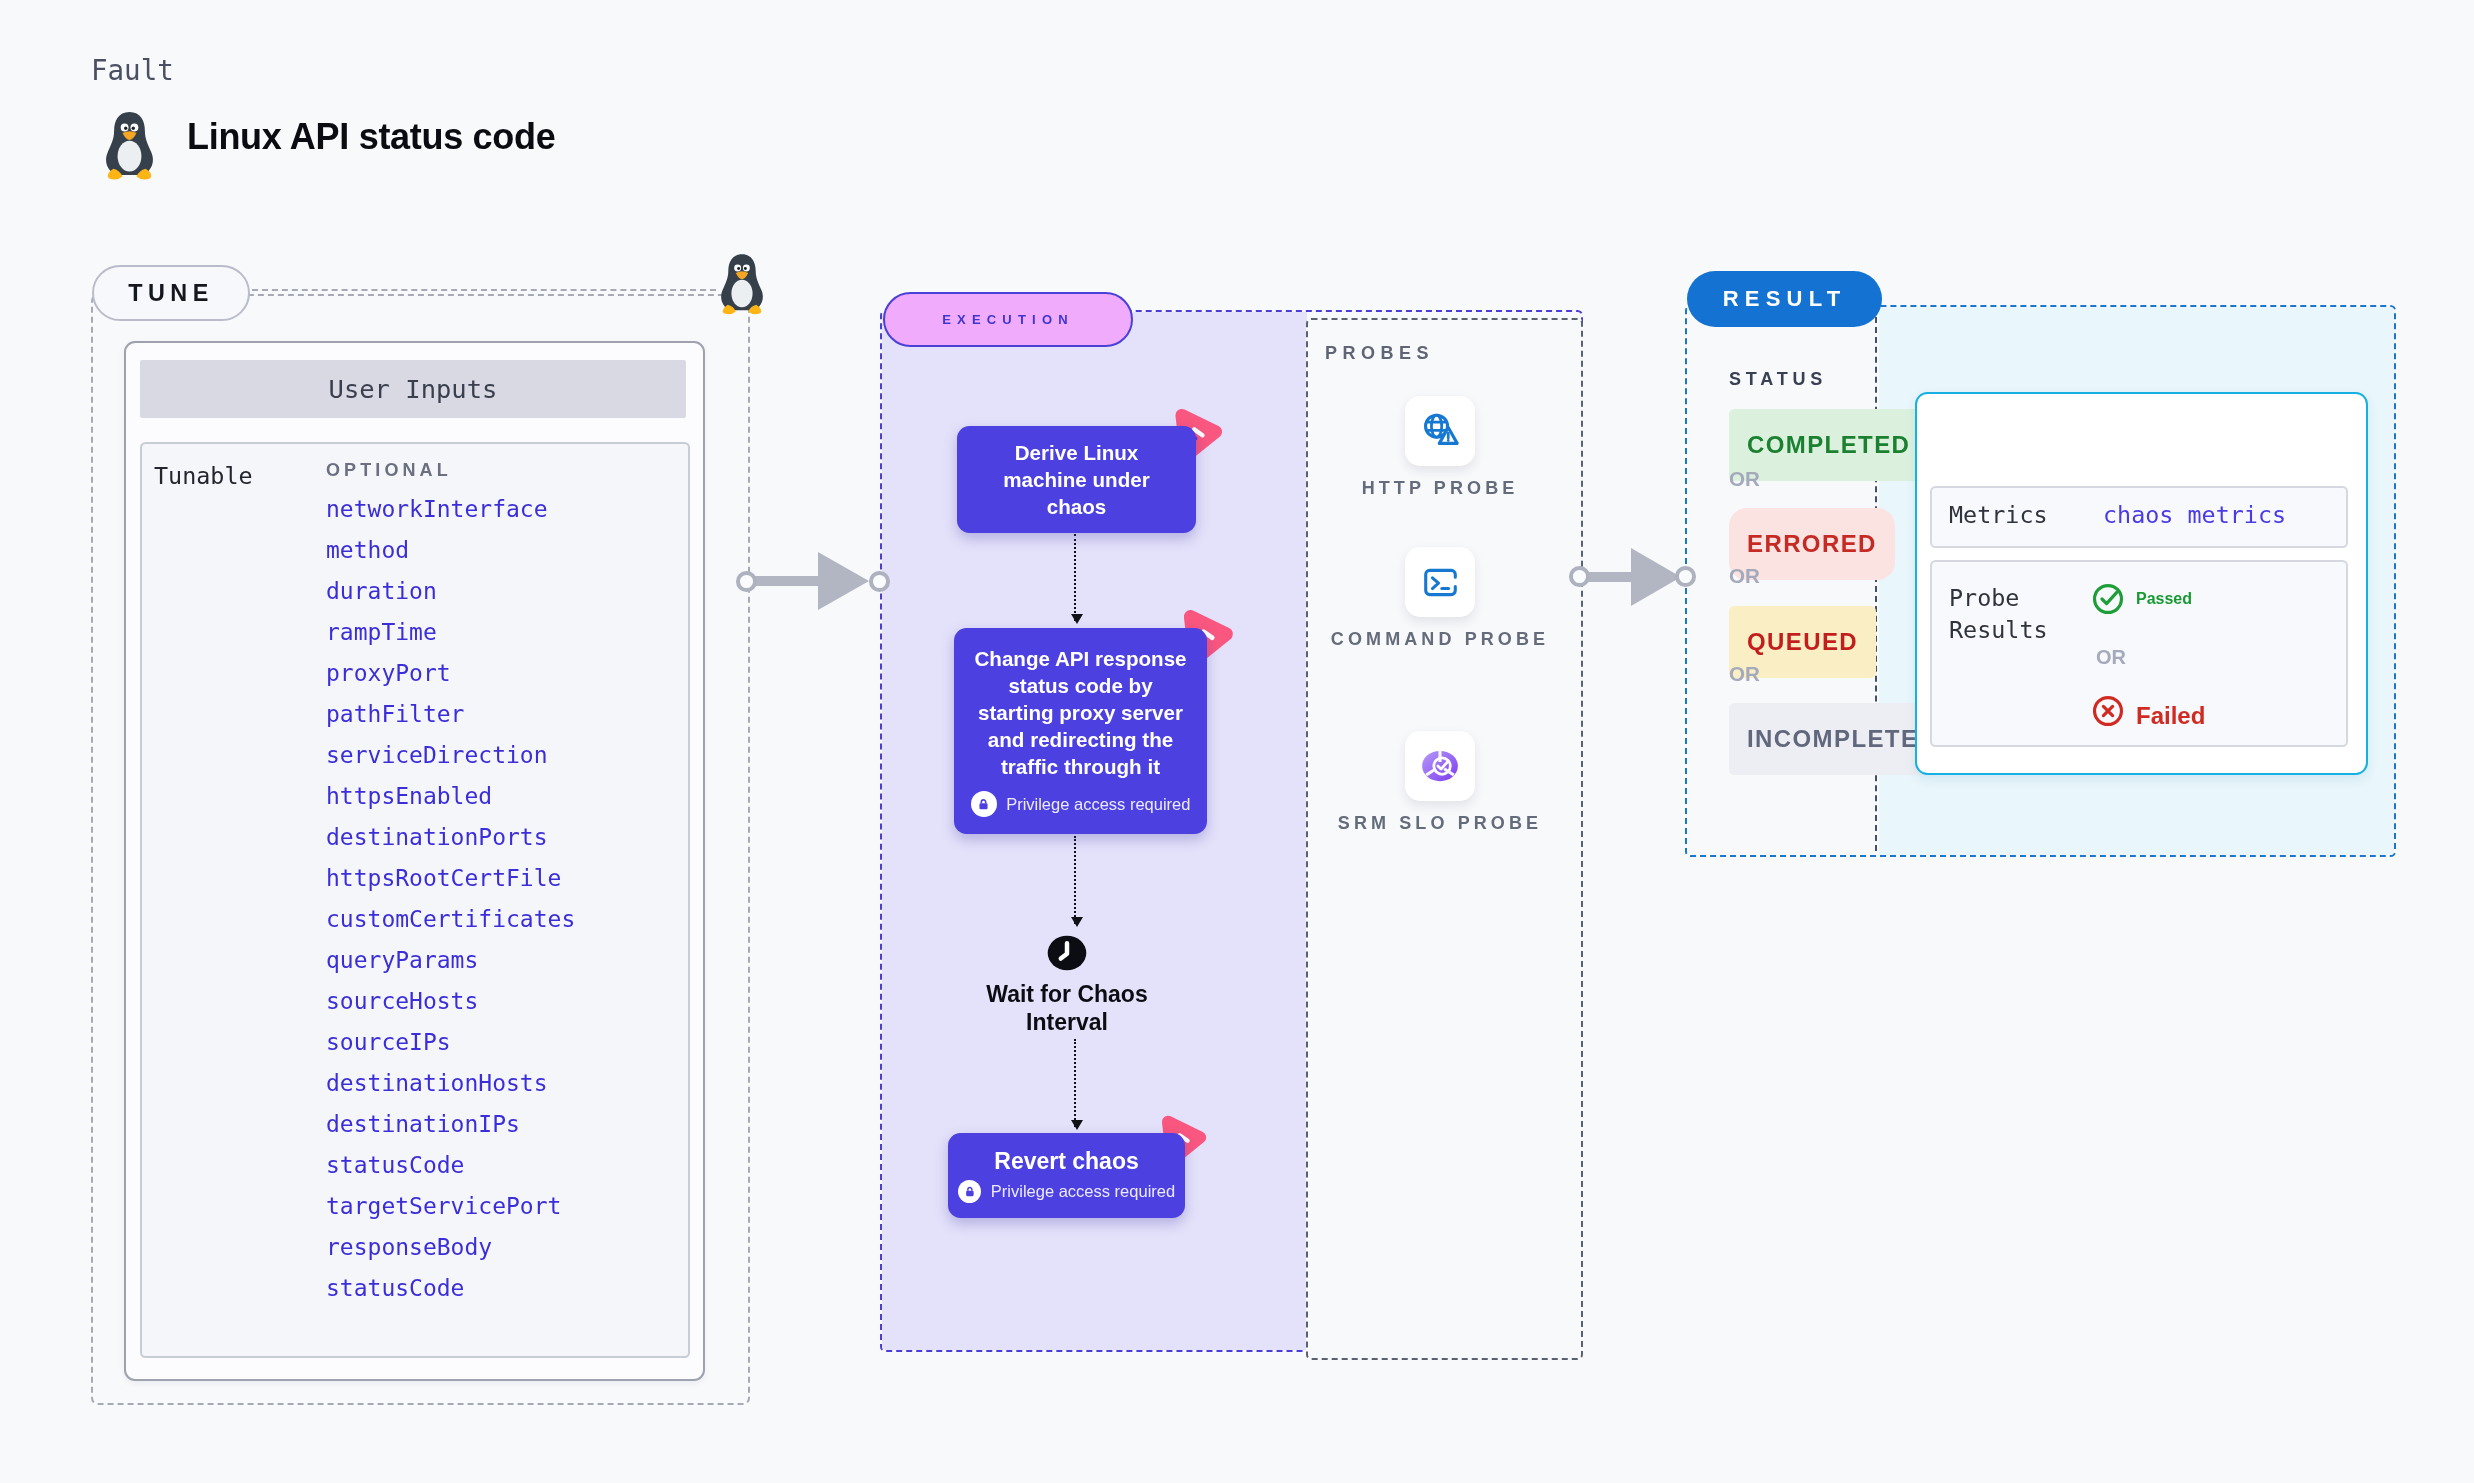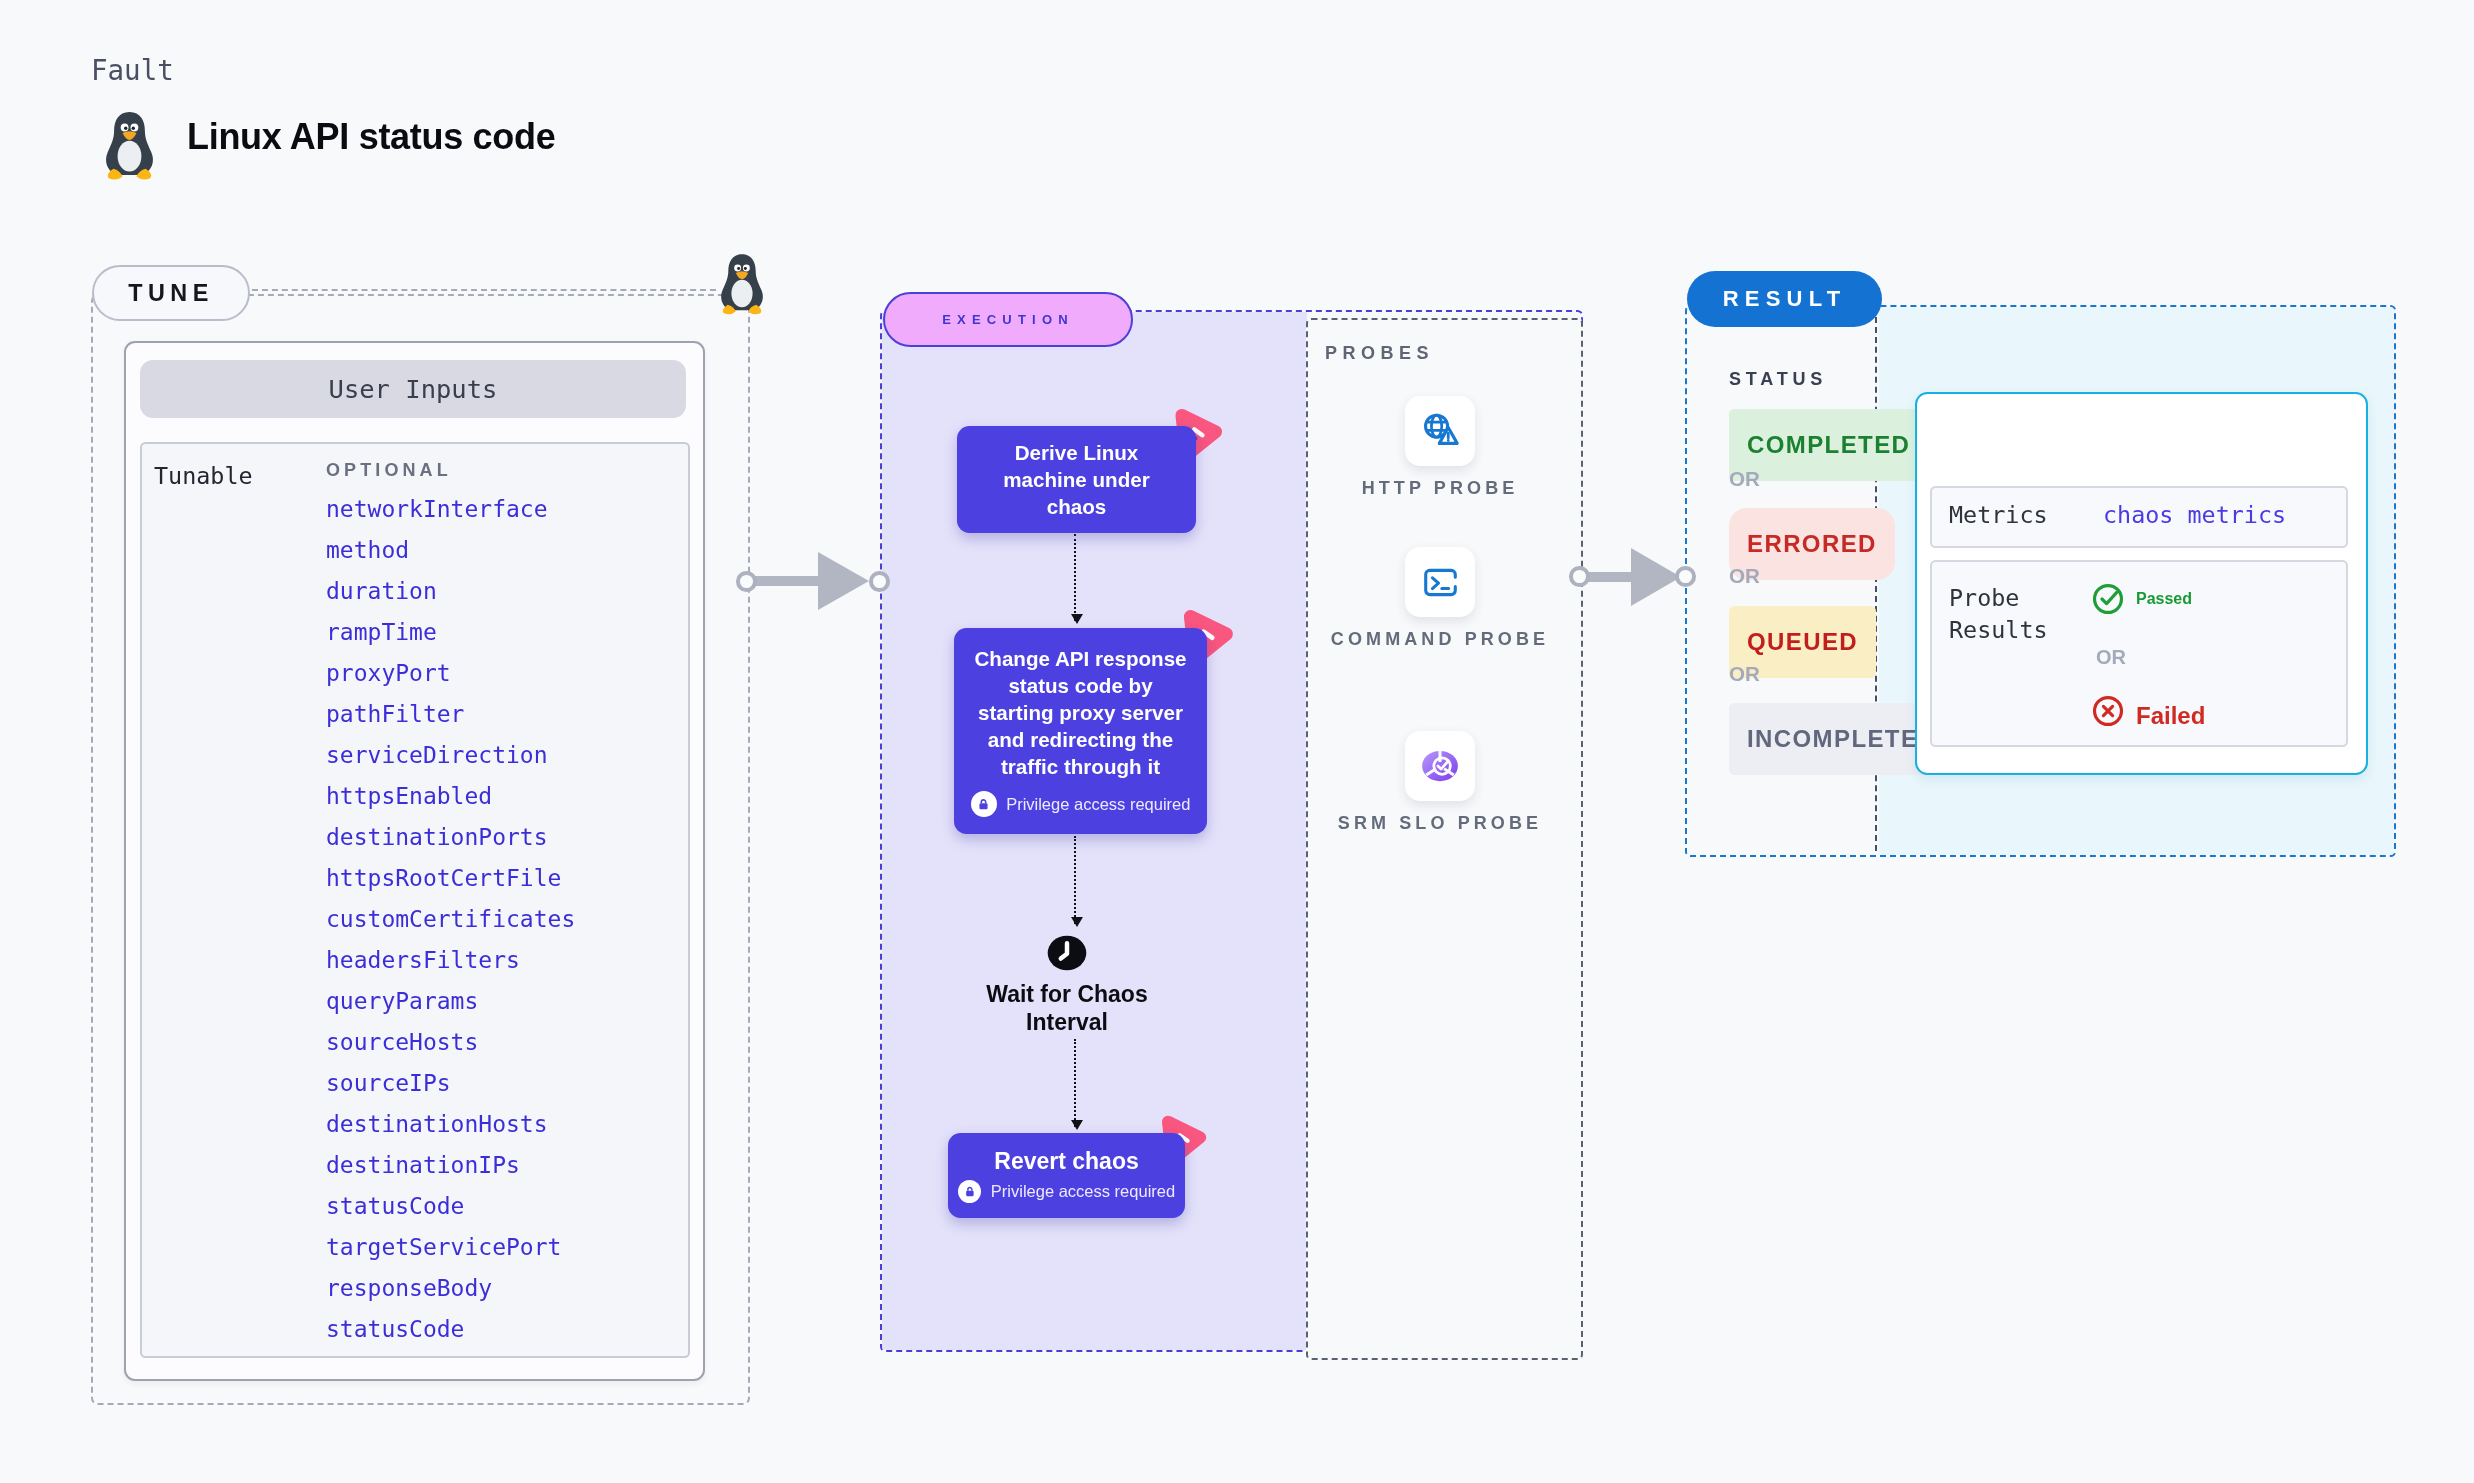--- a/index.html
+++ b/index.html
@@ -20,21 +20,21 @@
   .exec-pill{left:883px;top:292px;width:246px;height:51px;background:#f0abfc;border:2.8px solid #4B40D8;
              font-size:13px;letter-spacing:6.2px;color:#4035D2;z-index:5;}
   .result-pill{left:1687px;top:271px;width:195px;height:56px;background:#1473D2;border:none;
                font-size:22px;letter-spacing:6.2px;color:#FFFFFF;z-index:5;}
 
   
   .tune-box{left:91px;top:294px;width:655px;height:1107px;border:2.1px dashed #A6AAB6;border-radius:6.9px;}
   .tune-connector{left:252px;top:289px;width:464px;height:0;border-top:2.8px dashed #A6AAB6;}
   .ui-card{left:124px;top:341px;width:577px;height:1036px;background:#FCFCFE;border:2.8px solid #9EA2AF;
            border-radius:11px;box-shadow:0 2.8px 6.9px rgba(20,24,40,.05);}
-  .ui-header{left:140px;top:360px;width:546px;height:58px;background:#D9D9E3;border-radius:13px;
+  .ui-header{left:140px;top:360px;width:546px;height:58px;background:#D9D9E3;border-radius:2px;
              display:flex;align-items:center;justify-content:center;font-size:25.5px;color:#3A3F4E;}
   .ui-list{left:140px;top:442px;width:546px;height:912px;background:#F5F6FA;border:2.1px solid #C8CCD6;border-radius:5.5px;}
   .tunable-label{left:154px;top:462px;font-size:23.4px;color:#23262F;}
   .optional-label{left:326px;top:460px;font-size:18px;letter-spacing:4.1px;color:#6A7080;font-weight:bold;}
   .params-list{left:326px;top:489px;width:358px;}
   .param{font-family:"DejaVu Sans Mono","Liberation Mono",monospace;font-size:23px;line-height:41px;
          color:#3B2ED8;cursor:pointer;}
 
   
   .conn-circle{width:20.6px;height:20.6px;border-radius:50%;background:#FAFBFD;border:4.8px solid #AEB2BF;box-sizing:border-box;z-index:6;}
@@ -140,21 +140,20 @@
       <div class="param">method</div>
       <div class="param">duration</div>
       <div class="param">rampTime</div>
       <div class="param">proxyPort</div>
       <div class="param">pathFilter</div>
       <div class="param">serviceDirection</div>
       <div class="param">httpsEnabled</div>
       <div class="param">destinationPorts</div>
       <div class="param">httpsRootCertFile</div>
       <div class="param">customCertificates</div>
-      <div class="param">headersFilters</div>
       <div class="param">queryParams</div>
       <div class="param">sourceHosts</div>
       <div class="param">sourceIPs</div>
       <div class="param">destinationHosts</div>
       <div class="param">destinationIPs</div>
       <div class="param">statusCode</div>
       <div class="param">targetServicePort</div>
       <div class="param">responseBody</div>
       <div class="param">statusCode</div>
     </div>

